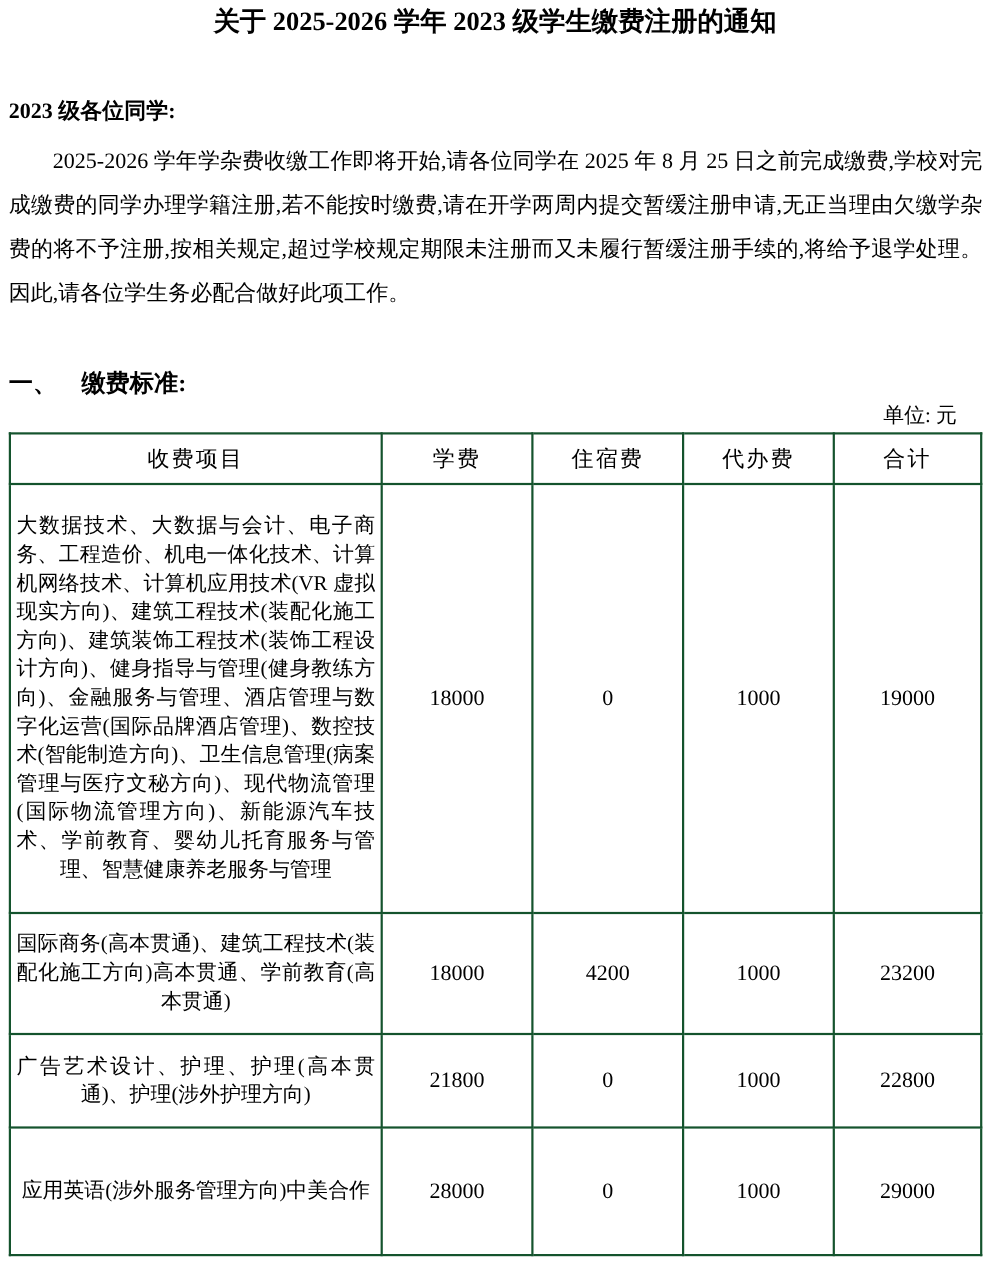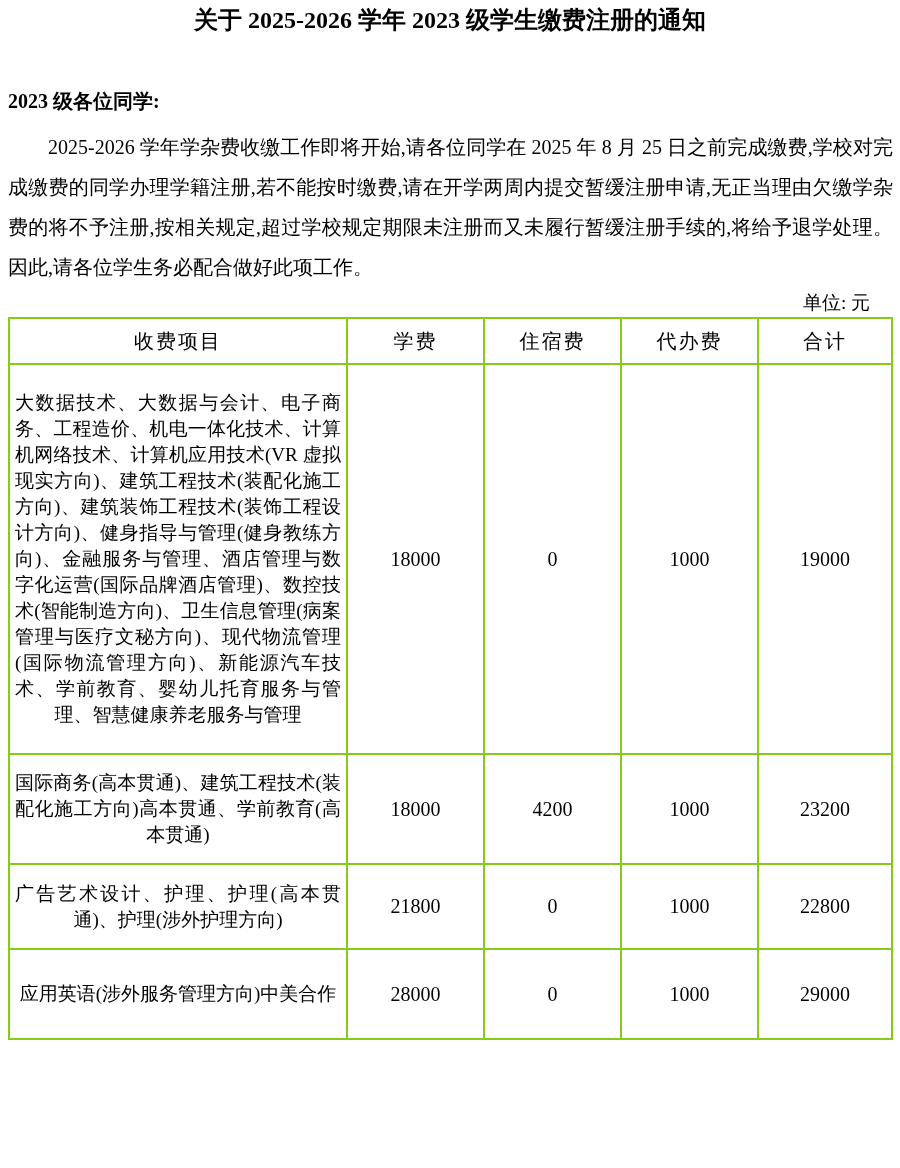--- a/index.html
+++ b/index.html
@@ -48,54 +48,57 @@
     line-height: 22px;
   }
   table.fee-table {
     margin: 3px 0 0 8px;
     width: 883px;
     border-collapse: collapse;
     table-layout: fixed;
     font-size: 20px;
   }
   .fee-table th, .fee-table td {
-    border: 2px solid #84cc16;
+    border: 2px solid #14532d;
     padding: 2px 5px;
     vertical-align: middle;
     box-sizing: border-box;
   }
   .fee-table th {
     font-weight: normal;
     letter-spacing: 2px;
     text-align: center;
     height: 46px;
   }
   td.item-cell {
     font-size: 19px;
     line-height: 26px;
     text-align: justify;
     text-align-last: center;
   }
   td.num-cell { text-align: center; }
   tr.row-0 { height: 390px; }
   tr.row-1 { height: 110px; border-radius: 23px; }
   tr.row-2 { height: 85px; padding-left: 28px; }
-  tr.row-3 { height: 90px; border-radius: 19px; }
+  tr.row-3 { height: 116px; border-radius: 19px; }
 </style>
 </head>
 <body>
 
 <div class="page">
 
   <h1 class="title">关于 2025-2026 学年 2023 级学生缴费注册的通知</h1>
 
   <p class="salutation">2023 级各位同学:</p>
 
   <p class="body-para">2025-2026 学年学杂费收缴工作即将开始,请各位同学在 2025 年 8 月 25 日之前完成缴费,学校对完成缴费的同学办理学籍注册,若不能按时缴费,请在开学两周内提交暂缓注册申请,无正当理由欠缴学杂费的将不予注册,按相关规定,超过学校规定期限未注册而又未履行暂缓注册手续的,将给予退学处理。因此,请各位学生务必配合做好此项工作。</p>
 
+  <div class="section-heading">
+    <span class="section-num">一、</span><span>缴费标准:</span>
+  </div>
 
   <div class="unit-label">单位: 元</div>
 
   <table class="fee-table">
     <colgroup>
       <col style="width:338px">
       <col style="width:137px">
       <col style="width:137px">
       <col style="width:137px">
       <col style="width:134px">

